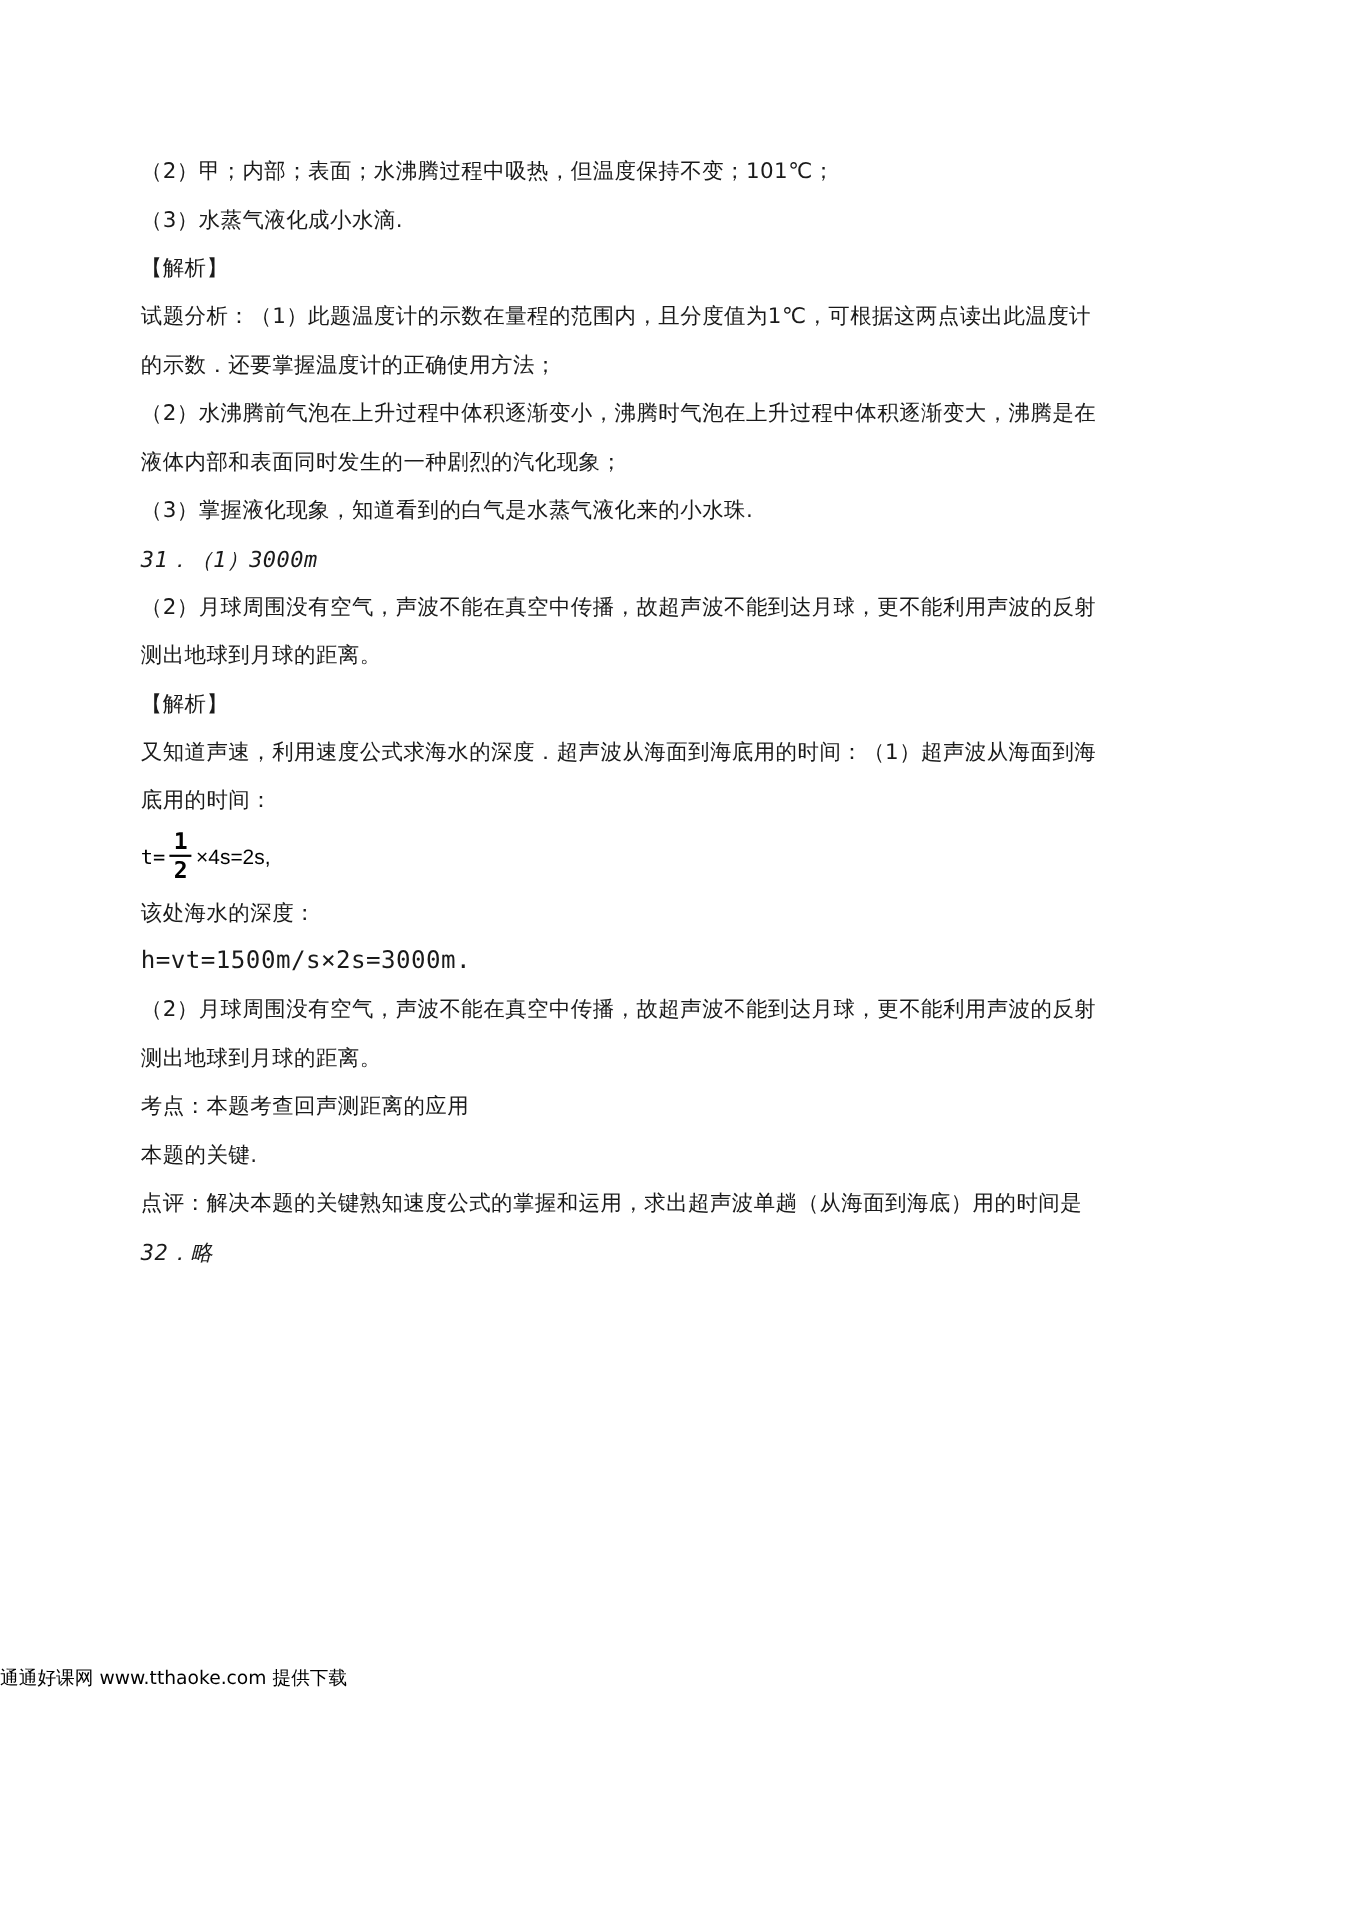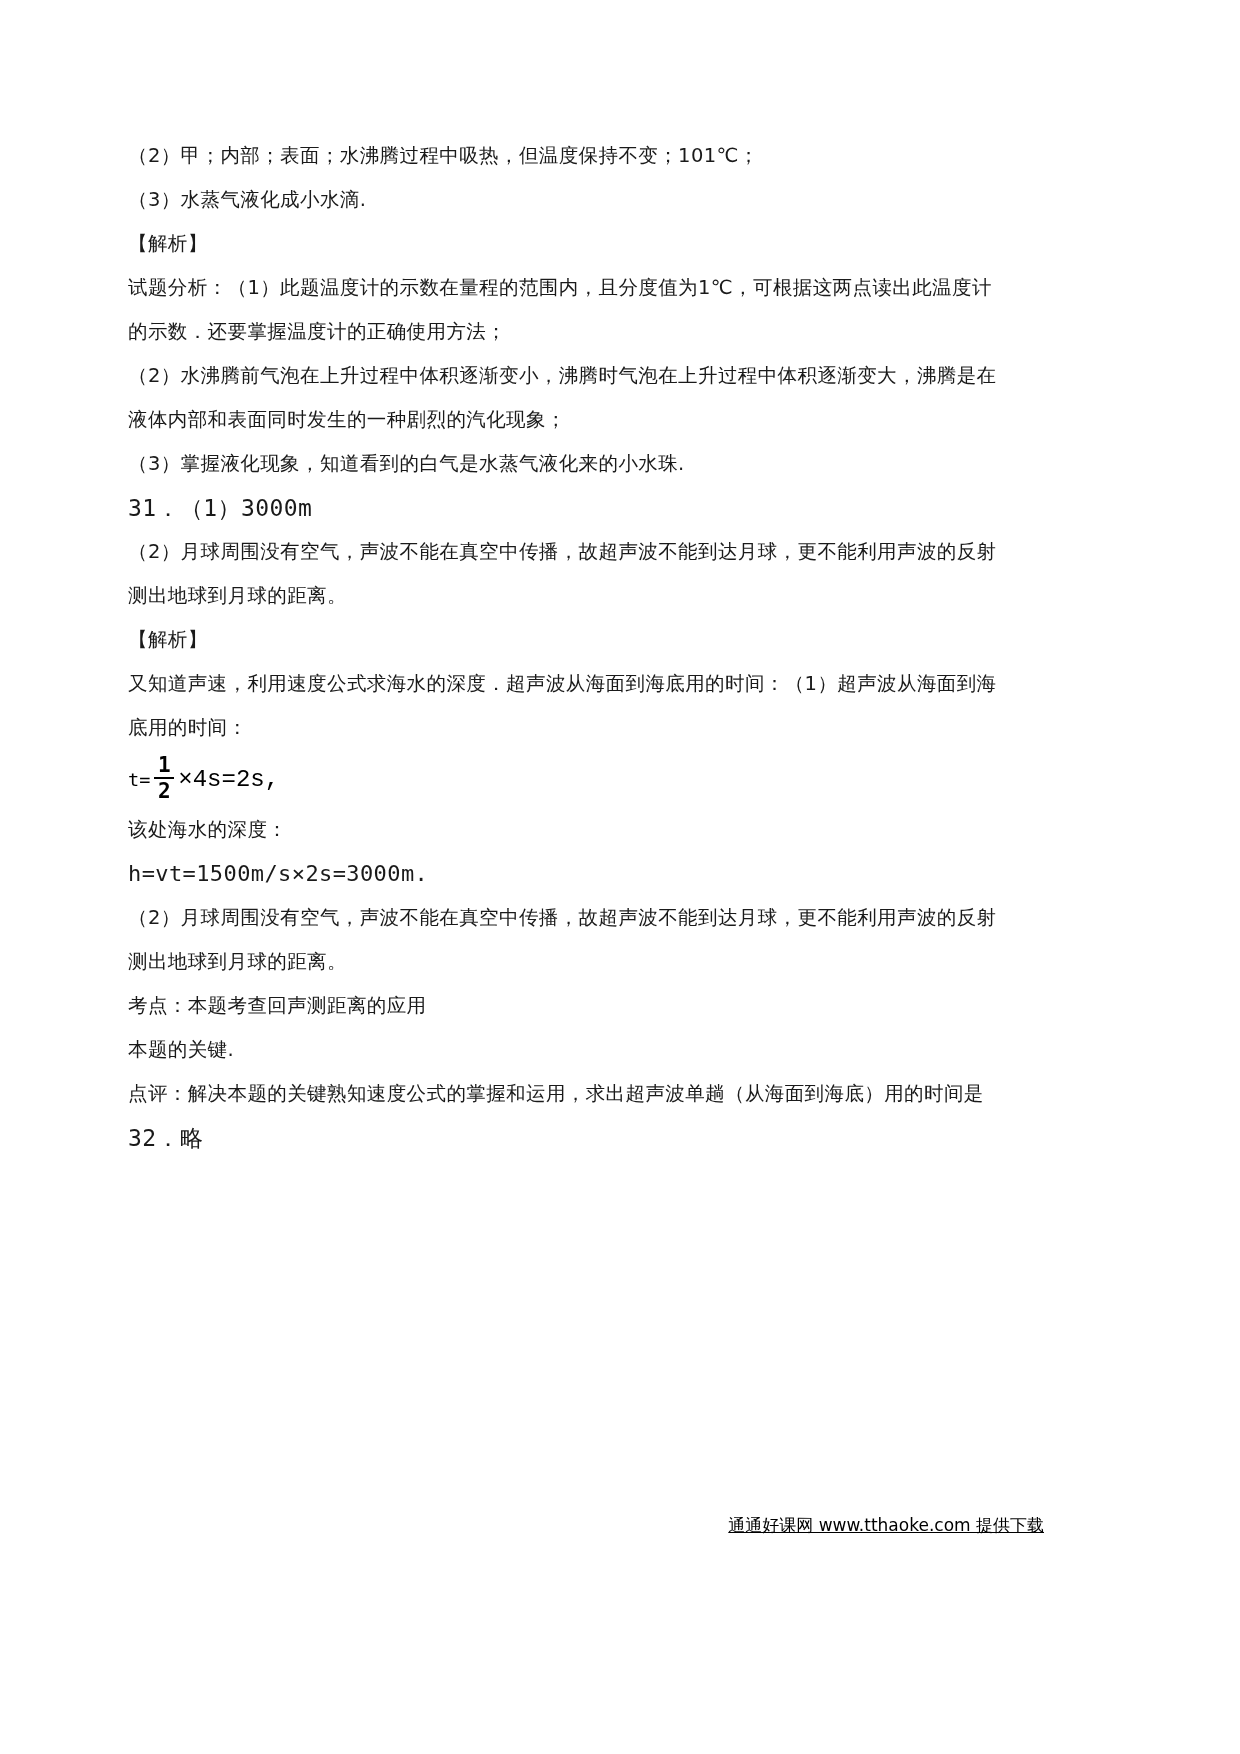--- a/index.html
+++ b/index.html
@@ -41,21 +41,22 @@
   }
   .bold {
     font-weight: normal;
   }
   .mono {
     font-family: "DejaVu Sans Mono", "Liberation Mono", monospace;
     font-size: 22px;
   }
   .qnum {
     font-family: "DejaVu Sans Mono", "Liberation Mono", monospace;
-    font-size: 23px;
+    font-size: 20px;
+    font-style: italic;
   }
   
   .frac-line {
     display: flex;
     align-items: center;
     font-size: 19.5px;
     line-height: 44px;
     margin-top: 6px;
     margin-bottom: 4px;
   }
@@ -85,32 +86,31 @@
     background: #000;
     margin: 1px 0;
   }
   .frac .den {
     font-weight: bold;
     font-size: 21px;
     line-height: 22px;
     font-family: "DejaVu Sans Mono", "Liberation Mono", monospace;
   }
   .frac-suffix {
-    font-family: Liberation Mono, monospace;
-    font-size: 24px;
+    font-family: Liberation Sans, sans-serif;
+    font-size: 19px;
   }
   .footer {
     position: absolute;
     left: 0;
     top: 1500px;
     width: 1044px;
-    text-align: right;
+    text-align: left;
     font-size: 17px;
     color: #000000;
-    text-decoration: underline;
   }
   .footer .fs {
     font-family: "DejaVu Sans", "Liberation Sans", sans-serif;
   }
 </style>
 </head>
 <body>
 
 <div class="page">
 

